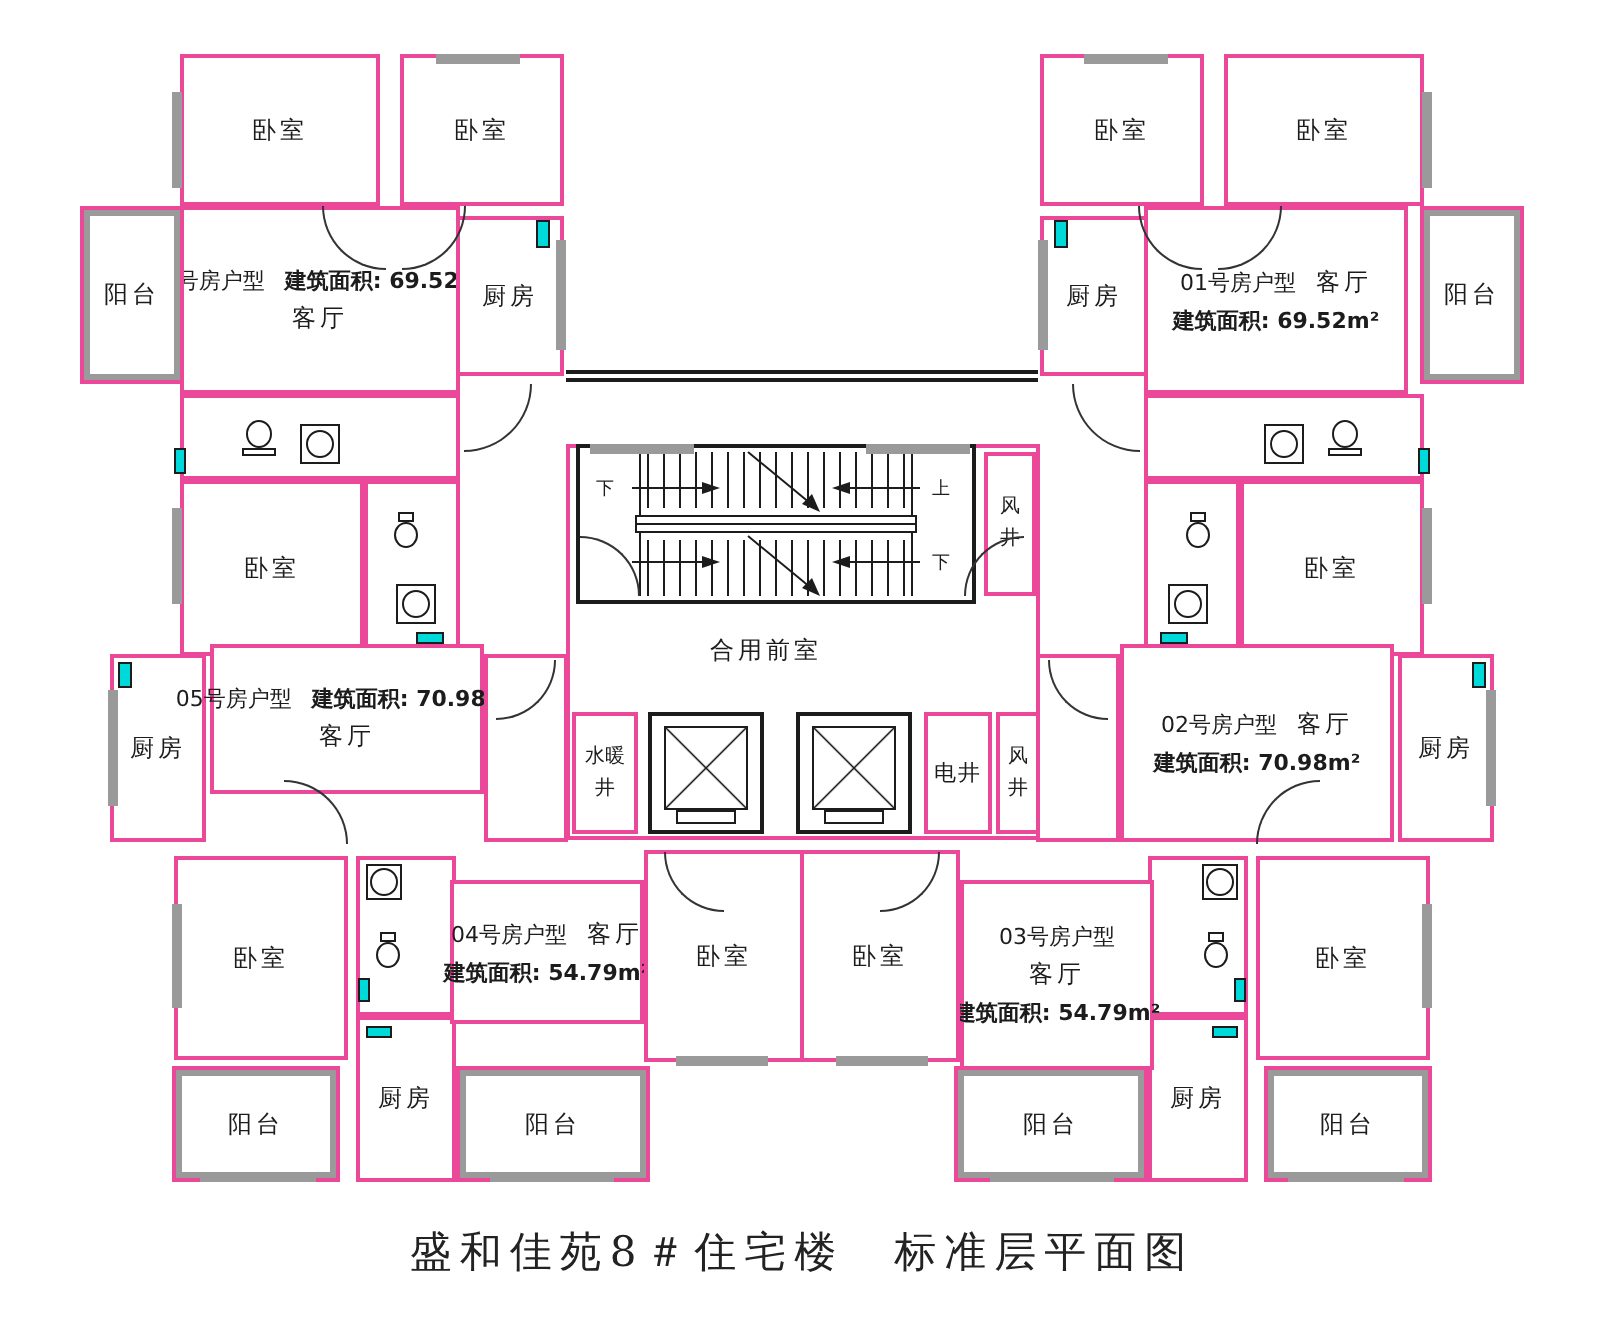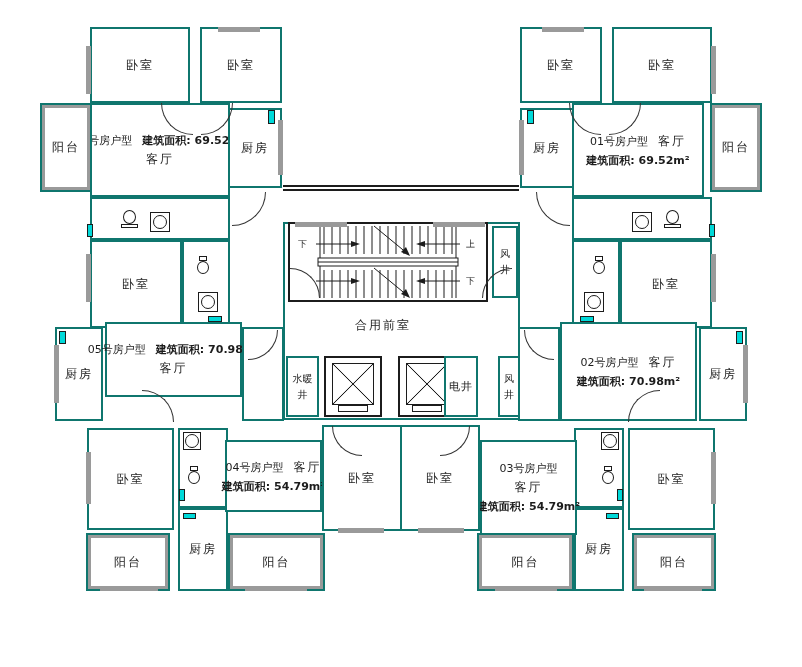--- a/index.html
+++ b/index.html
@@ -1,18 +1,18 @@
 <!DOCTYPE html>
 <html><head>
 <meta charset="utf-8">
 <style>
   html,body{margin:0;padding:0;background:#fff;}
   #plan{position:relative;width:802px;height:667px;background:#fff;overflow:hidden;
         font-family:"DejaVu Sans","Liberation Sans",sans-serif;color:#1c1c1c;}
-  .room{position:absolute;border:2px solid #0f766e;background:#fff;
+  .room{position:absolute;border:2px solid #ec4899;background:#fff;
         display:flex;align-items:center;justify-content:center;box-sizing:border-box;}
   .rl{font-size:12px;letter-spacing:2px;color:#1c1c1c;white-space:nowrap;}
   .balc{box-shadow:inset 0 0 0 3px #9a9a9a;border-width:2px;}
   .ulabel{display:flex;flex-direction:column;align-items:center;gap:3px;font-size:11px;white-space:nowrap;}
   .ulabel .row{display:flex;gap:10px;align-items:baseline;}
   .ulabel .bold{font-weight:bold;}
   .shaft{font-size:10px;letter-spacing:0;text-align:center;white-space:pre-line;line-height:1.6;}
   .shaft2{font-size:11px;letter-spacing:1px;}
   .wallbar{position:absolute;box-sizing:border-box;border-top:2px solid #1c1c1c;border-bottom:2px solid #1c1c1c;background:#fff;}
   .glz{position:absolute;background:#9a9a9a;}
@@ -232,21 +232,21 @@
       <span class="shaft" style="font-size:10px">水暖井</span>
     </div>
   <div class="elev" style="left:324px;top:356px;width:58px;height:61px">
       <div class="elev-cab"></div>
       <div class="elev-sill"></div>
     </div>
   <div class="elev" style="left:398px;top:356px;width:58px;height:61px">
       <div class="elev-cab"></div>
       <div class="elev-sill"></div>
     </div>
-  <div class="room" style="left:444px;top:356px;width:34px;height:61px">
+  <div class="room" style="left:462px;top:356px;width:34px;height:61px">
       <span class="shaft shaft2">电井</span>
     </div>
   <div class="room" style="left:498px;top:356px;width:22px;height:61px">
       <span class="shaft">风
 井</span>
     </div>
 
   <div class="arc arc-bl" style="left:161px;top:103px;width:32px;height:32px"></div>
   <div class="arc arc-br" style="left:201px;top:103px;width:32px;height:32px"></div>
   <div class="arc arc-bl" style="left:569px;top:103px;width:32px;height:32px"></div>
@@ -332,13 +332,14 @@
       <span class="bowl"></span>
     </div>
   <div class="fix sinksq" style="left:601px;top:432px;width:18px;height:18px">
       <i></i>
     </div>
   <div class="fix wc" style="left:601px;top:466px;width:14px;height:20px">
       <span class="tank"></span>
       <span class="bowl"></span>
     </div>
 
+  <div id="title">盛和佳苑8＃住宅楼　标准层平面图</div>
 </div>
 
 </body></html>

